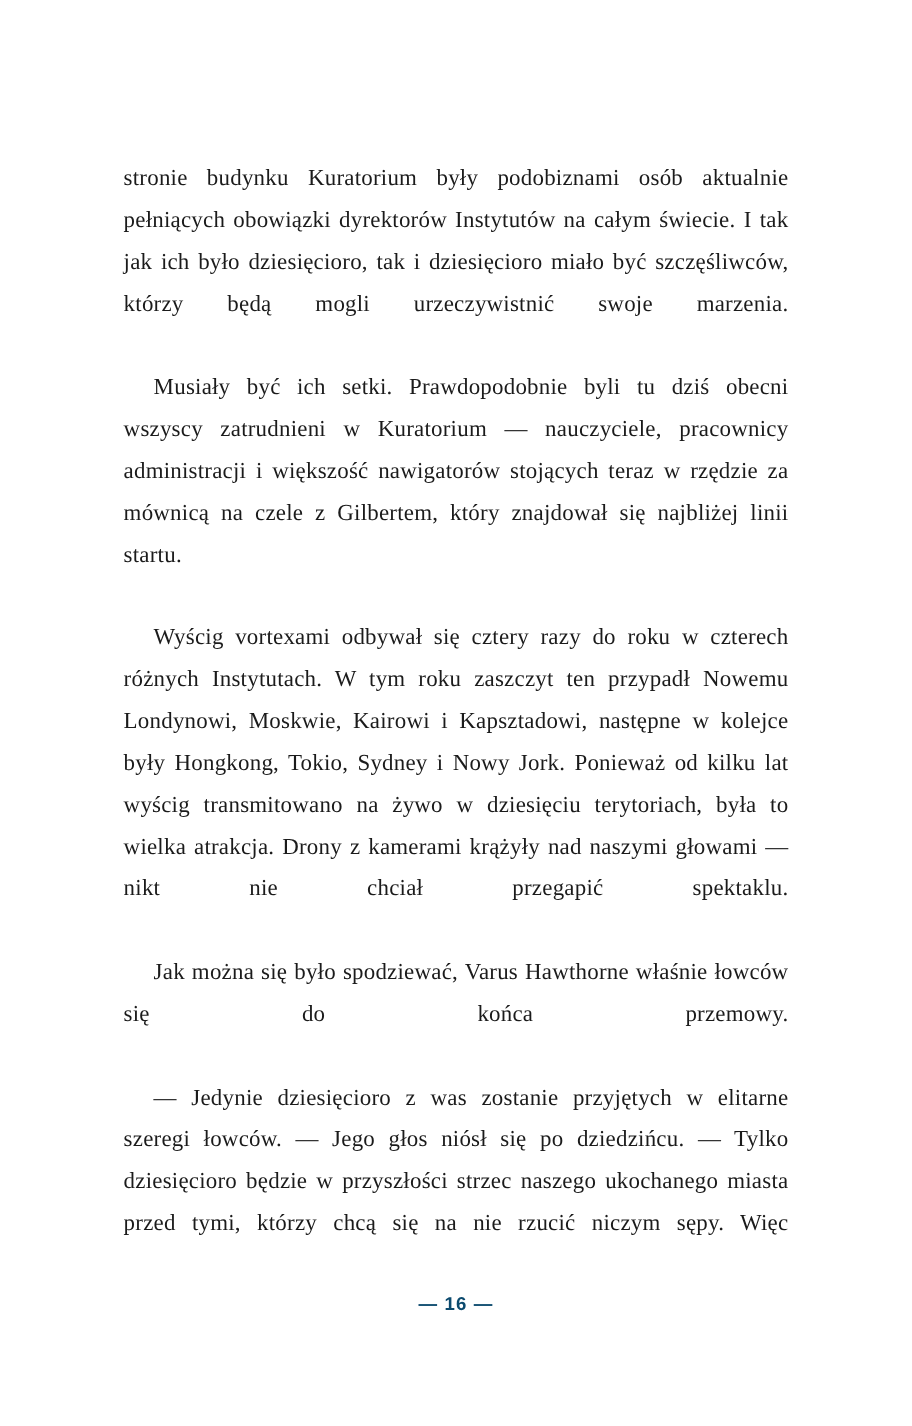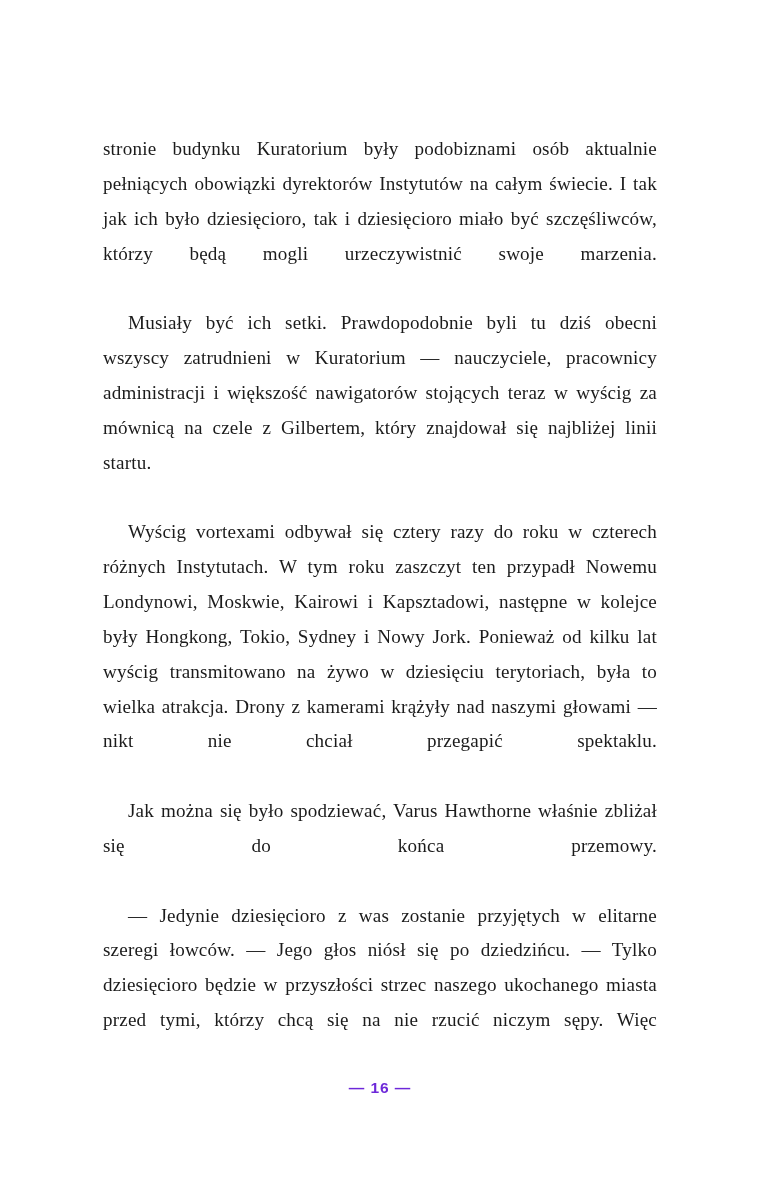--- a/index.html
+++ b/index.html
@@ -55,33 +55,33 @@
     top: 1079px;
     width: 760px;
     text-align: center;
   }
   .folio {
     display: inline-block;
     font-family: "Liberation Sans", "DejaVu Sans", sans-serif;
     font-size: 15.5px;
     font-weight: 600;
     letter-spacing: 0.06em;
-    color: #6d28d9;
+    color: #0c4a6e;
   }
 </style>
 </head>
 <body style="color: rgb(27, 27, 27); background: rgb(255, 255, 255);">
 
 <div class="page">
 
   <div class="text-block">
     <p class="para continuation">stronie budynku Kuratorium były podobiznami osób aktualnie pełniących obowiązki dyrektorów Instytutów na całym świecie. I tak jak ich było dziesięcioro, tak i dziesięcioro miało być szczęśliwców, którzy będą mogli urzeczywistnić swoje marzenia.</p>
-    <p class="para">Musiały być ich setki. Prawdopodobnie byli tu dziś obecni wszyscy zatrudnieni w Kuratorium — nauczyciele, pracownicy administracji i większość nawigatorów stojących teraz w wyścig za mównicą na czele z Gilbertem, który znajdował się najbliżej linii startu.</p>
+    <p class="para">Musiały być ich setki. Prawdopodobnie byli tu dziś obecni wszyscy zatrudnieni w Kuratorium — nauczyciele, pracownicy administracji i większość nawigatorów stojących teraz w rzędzie za mównicą na czele z Gilbertem, który znajdował się najbliżej linii startu.</p>
     <p class="para">Wyścig vortexami odbywał się cztery razy do roku w czterech różnych Instytutach. W tym roku zaszczyt ten przypadł Nowemu Londynowi, Moskwie, Kairowi i Kapsztadowi, następne w kolejce były Hongkong, Tokio, Sydney i Nowy Jork. Ponieważ od kilku lat wyścig transmitowano na żywo w dziesięciu terytoriach, była to wielka atrakcja. Drony z kamerami krążyły nad naszymi głowami — nikt nie chciał przegapić spektaklu.</p>
-    <p class="para">Jak można się było spodziewać, Varus Hawthorne właśnie zbliżał się do końca przemowy.</p>
+    <p class="para">Jak można się było spodziewać, Varus Hawthorne właśnie łowców się do końca przemowy.</p>
     <p class="para">— Jedynie dziesięcioro z was zostanie przyjętych w elitarne szeregi łowców. — Jego głos niósł się po dziedzińcu. — Tylko dziesięcioro będzie w przyszłości strzec naszego ukochanego miasta przed tymi, którzy chcą się na nie rzucić niczym sępy. Więc</p>
   </div>
 
   <div class="page-footer">
     <span class="folio">— 16 —</span>
   </div>
 
 </div>
 
 </body></html>

